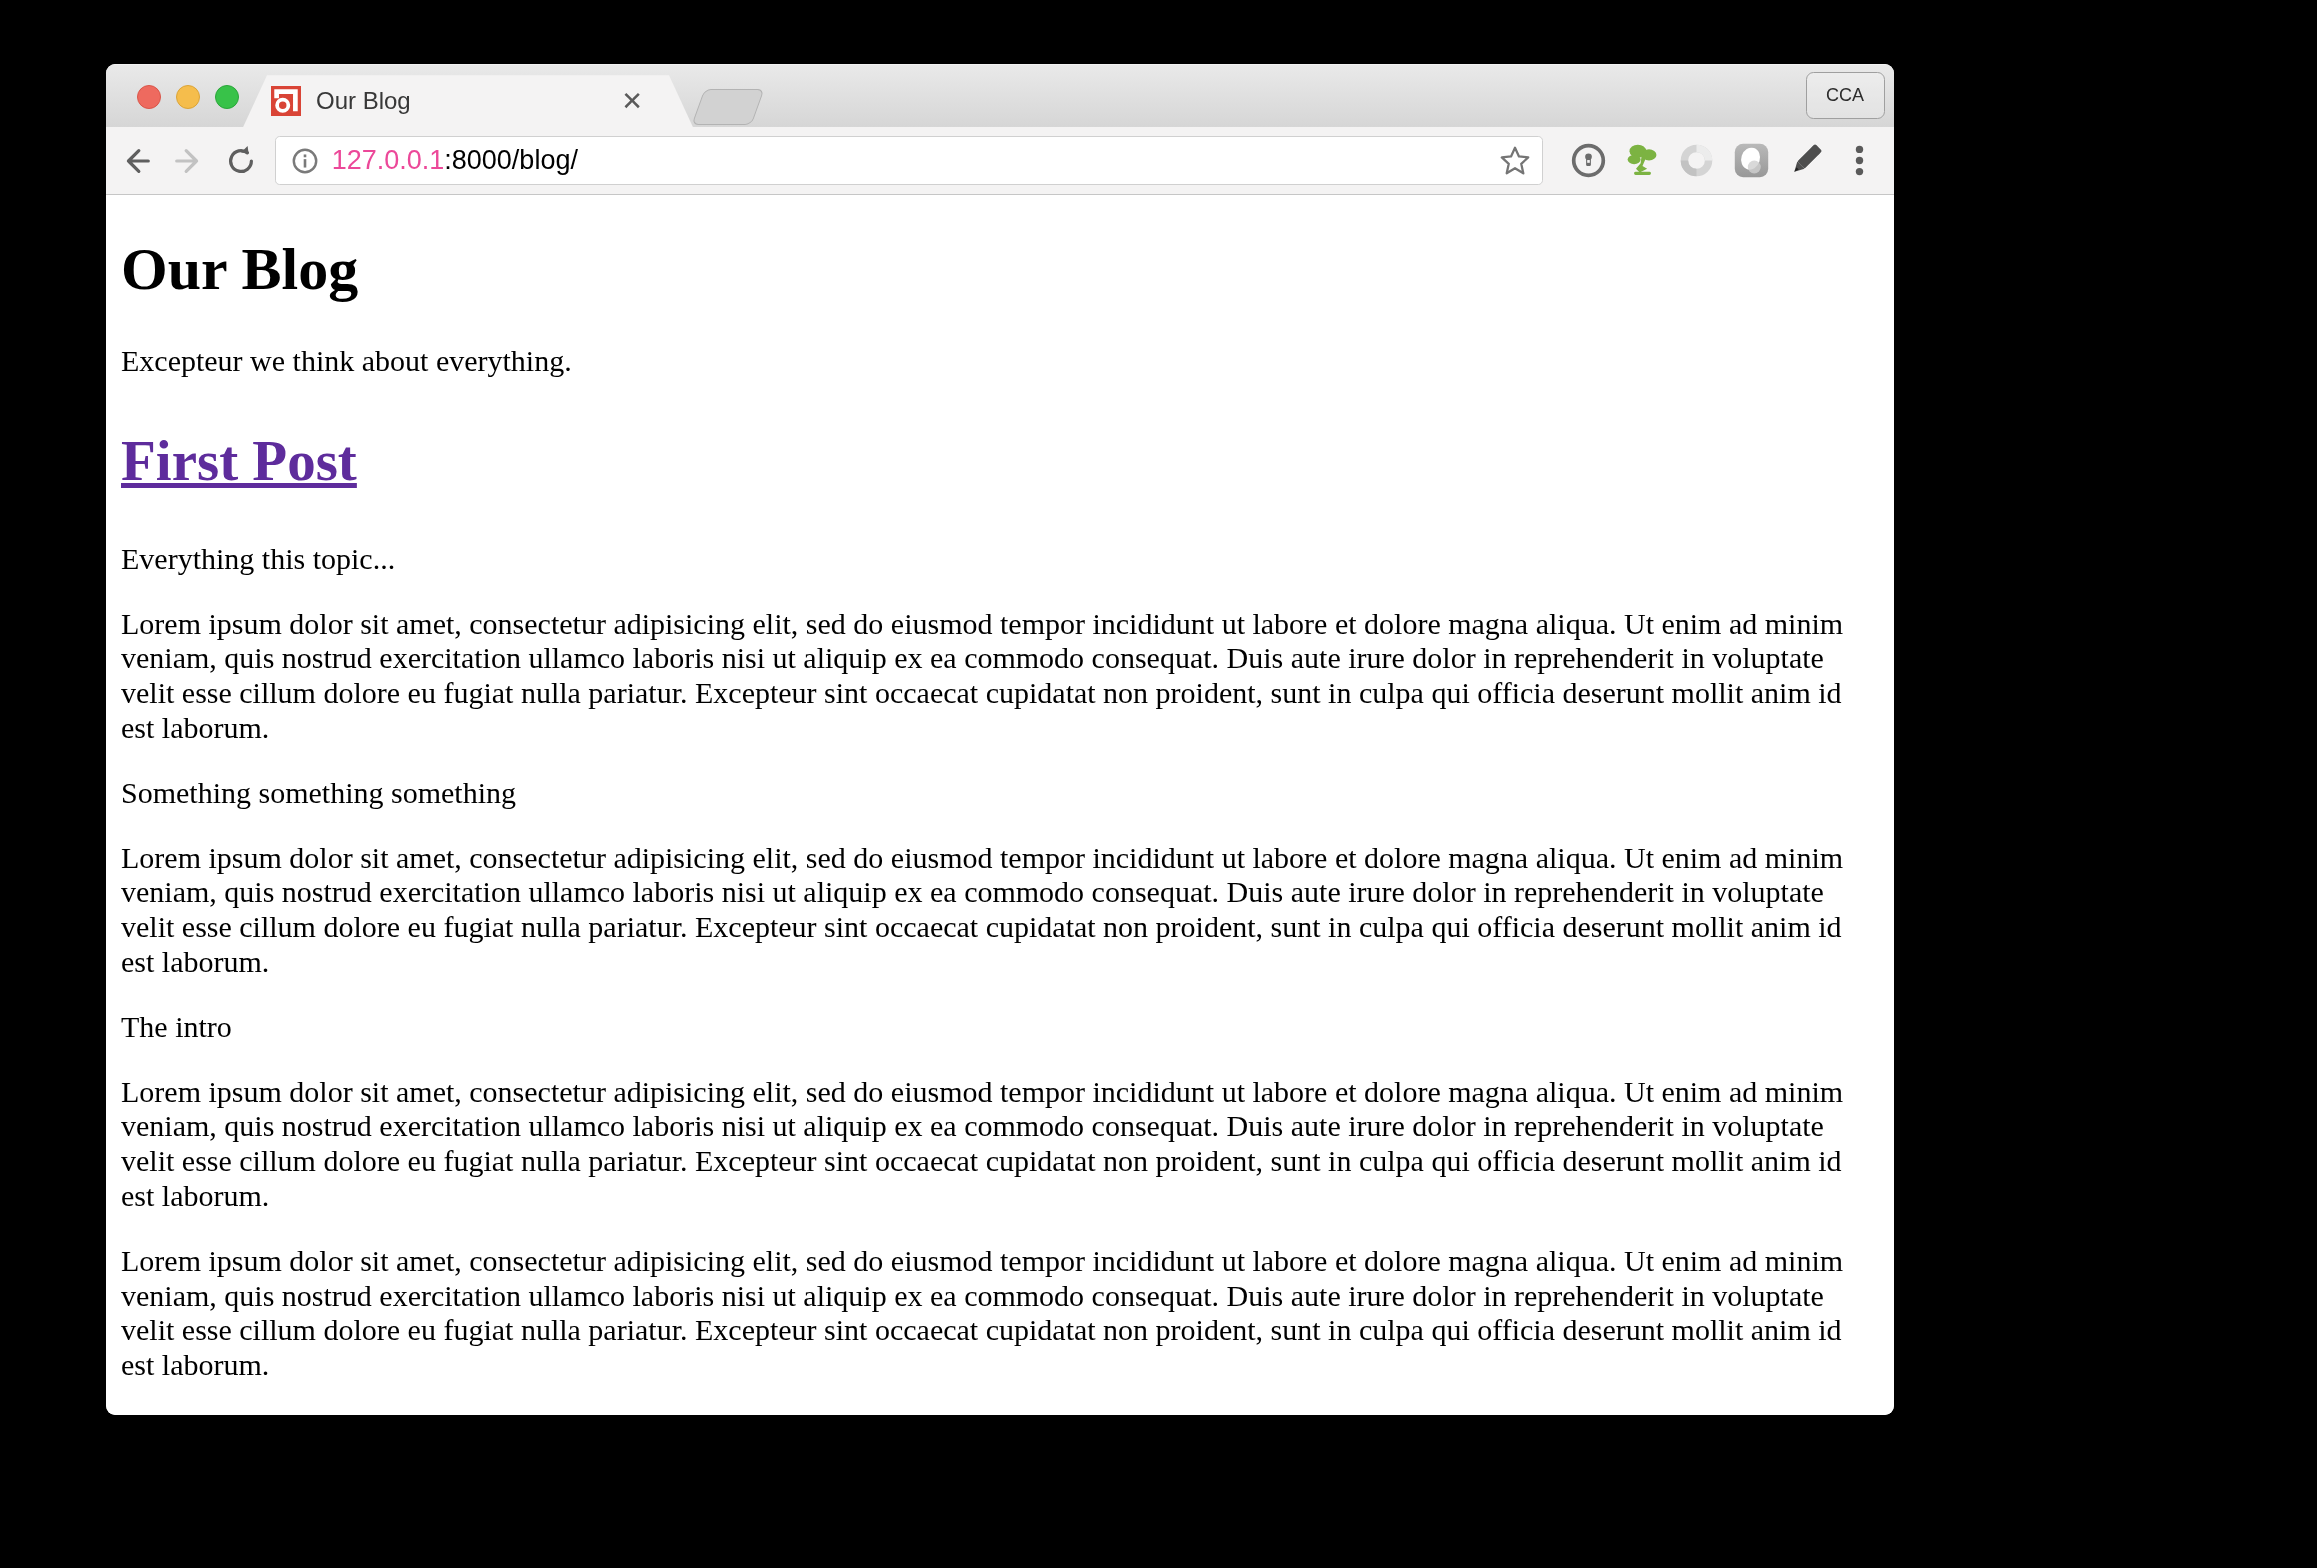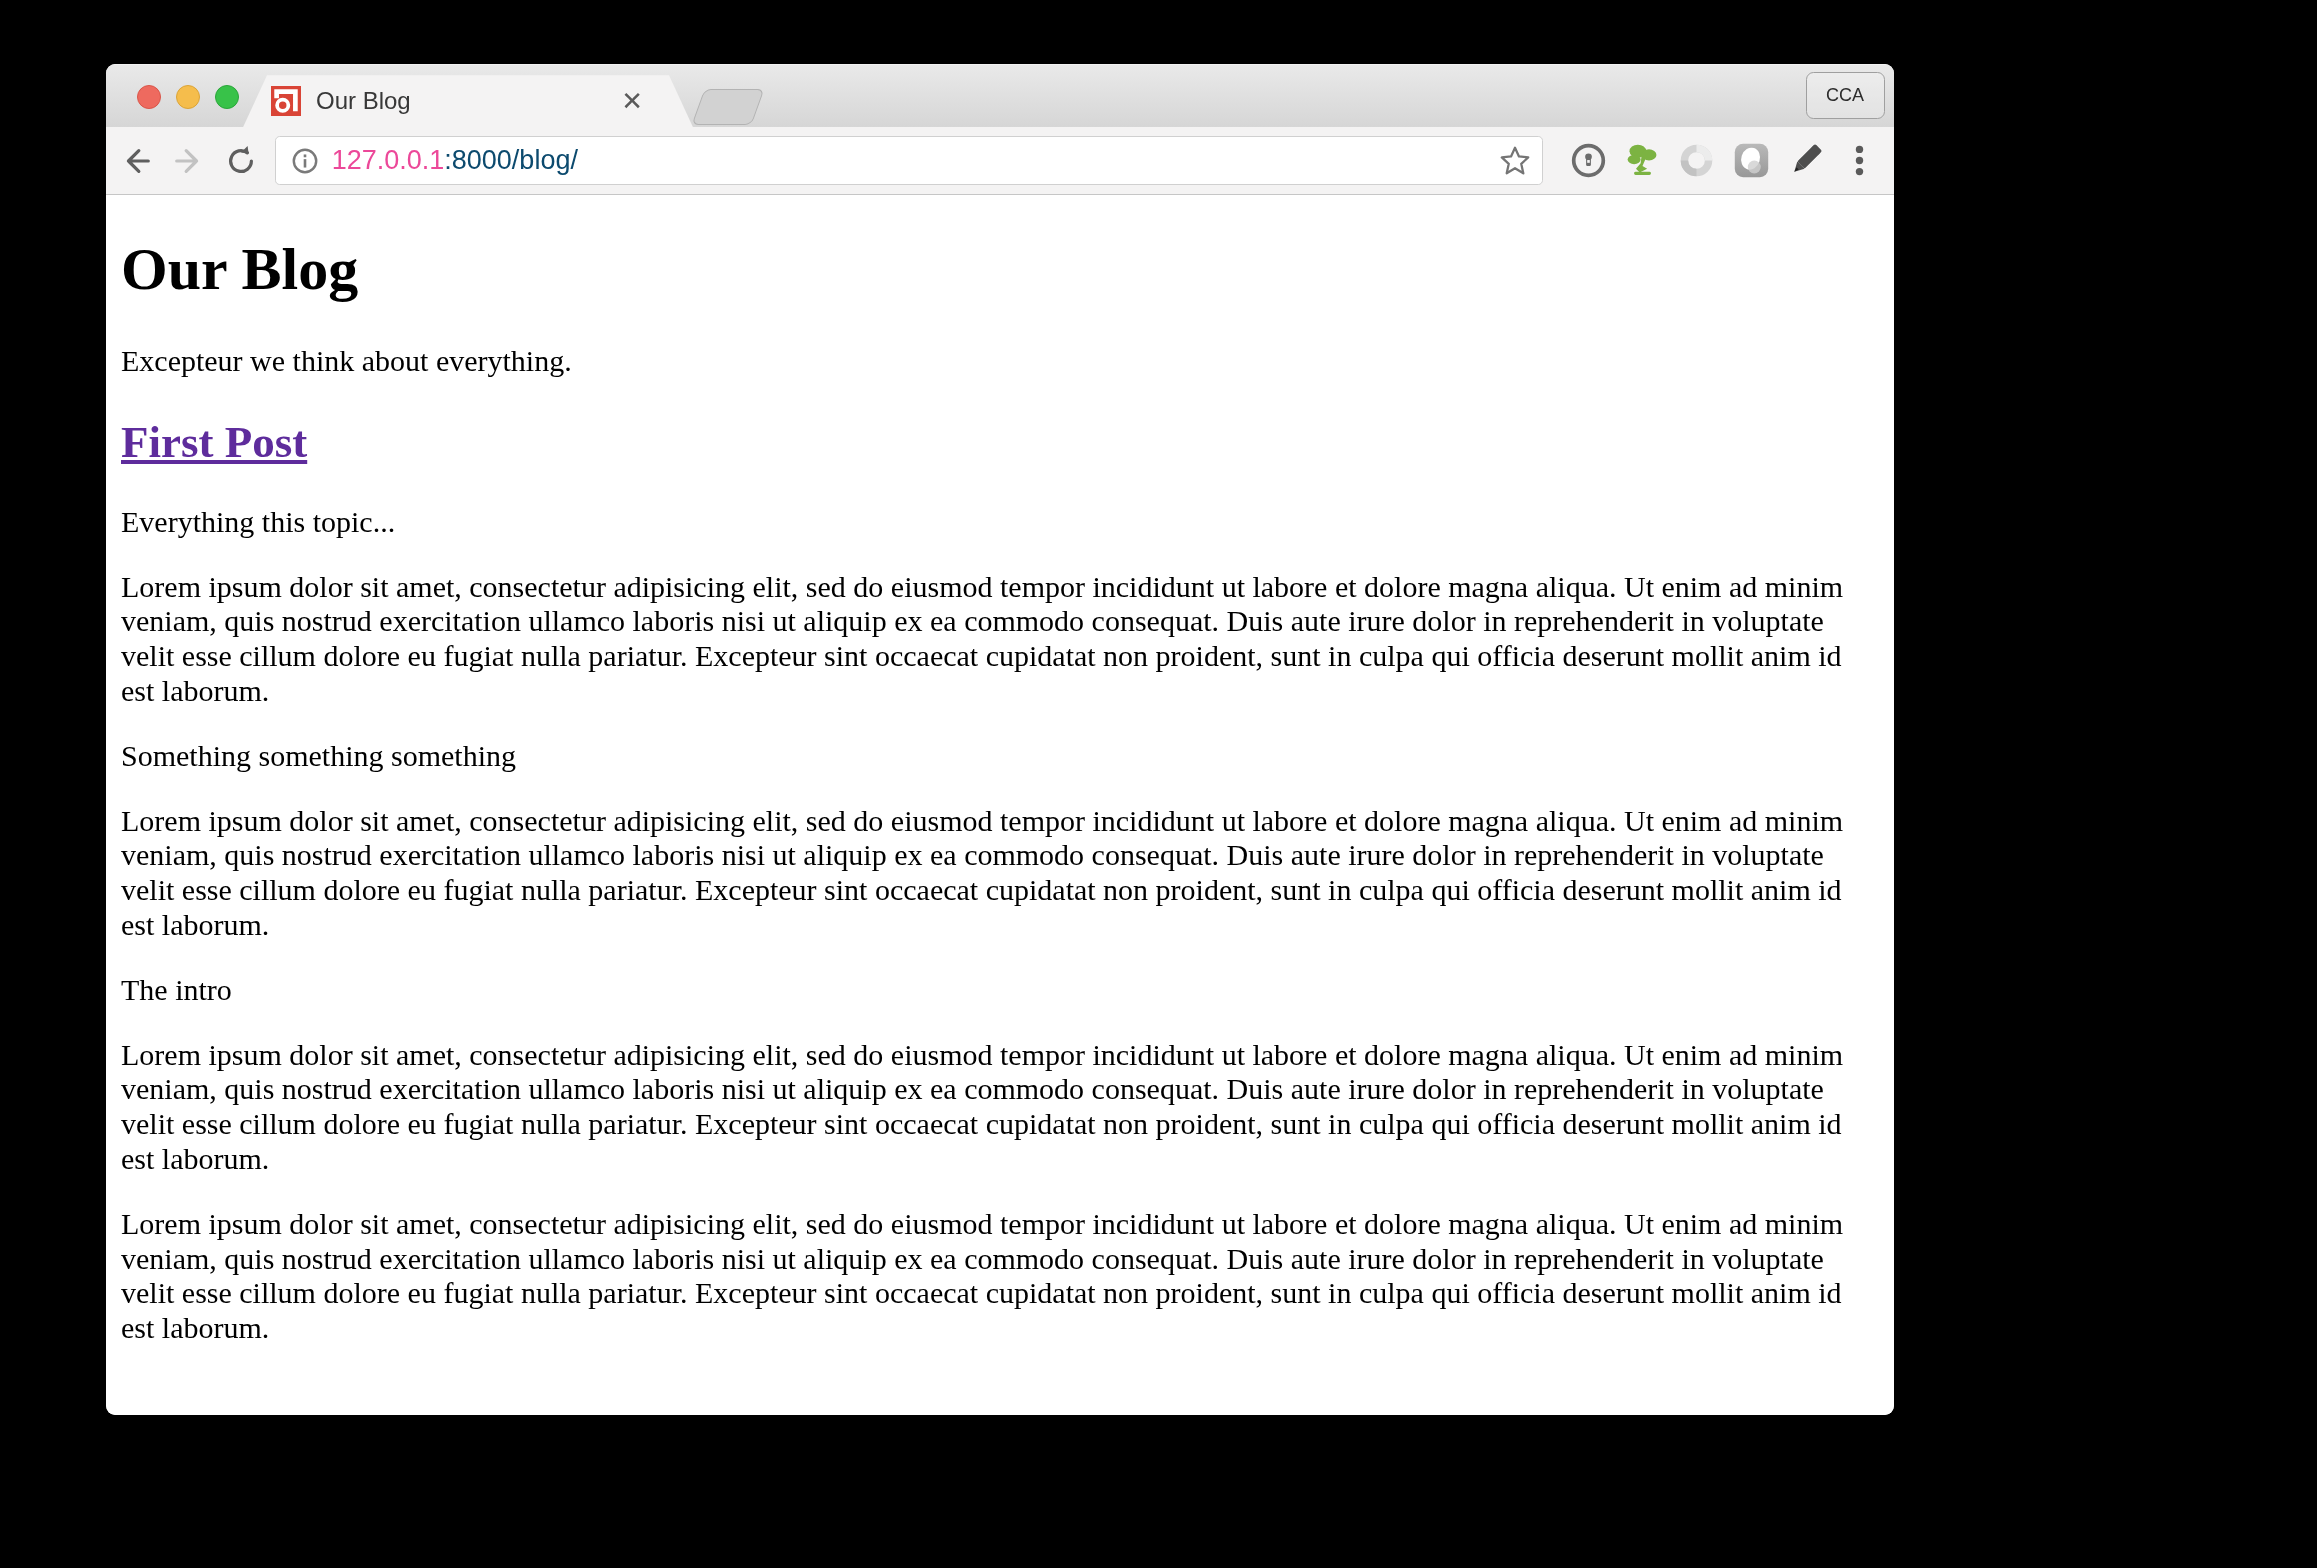--- a/index.html
+++ b/index.html
@@ -58,33 +58,33 @@
              justify-content:center; flex:0 0 45px; margin-right:7.5px; }
 
   .urlbar {
     flex:1; height:49px; background:#fff; border:1.9px solid #d0d0d0;
     border-radius:4.7px; display:flex; align-items:center;
     padding:0 9.4px 0 15px; margin:0 13px 0 3.7px;
   }
   .url-text { font-size:27px; margin-left:13px; flex:1; white-space:nowrap;
               overflow:hidden; }
   .url-host { color:#ec4899; }
-  .url-path { color:#0c4a6e; }
+  .url-path { color:#000000; }
 
   .ext-btn { width:43px; height:43px; display:flex; align-items:center;
              justify-content:center; flex:0 0 43px; margin-left:11.2px; }
 
   
   .content {
     height:1220px; background:#fff; overflow:hidden;
     font-family:"Liberation Serif", serif; color:#000;
     padding:0 15px;
   }
   .content h1 { font-size:60px; font-weight:bold; margin:40px 0; }
-  .content h2 { font-size:45px; font-weight:bold; margin:37px 0; }
+  .content h2 { font-size:57px; font-weight:bold; margin:49px 0; }
   .content p  { font-size:30px; margin:30px 0; line-height:1.16; }
   .content h2 a { color:var(--link-color, #5e2c9c); text-decoration:underline; }
 
   
   .bird-fab {
     position:absolute; left:1942px; top:1188px; width:107px; height:107px;
     border-radius:50%; background:#fff; border:2.8px solid #cdeef9;
     box-shadow:0 0 20.6px 5.6px rgba(140,210,240,.65);
     display:flex; align-items:center; justify-content:center;
   }

